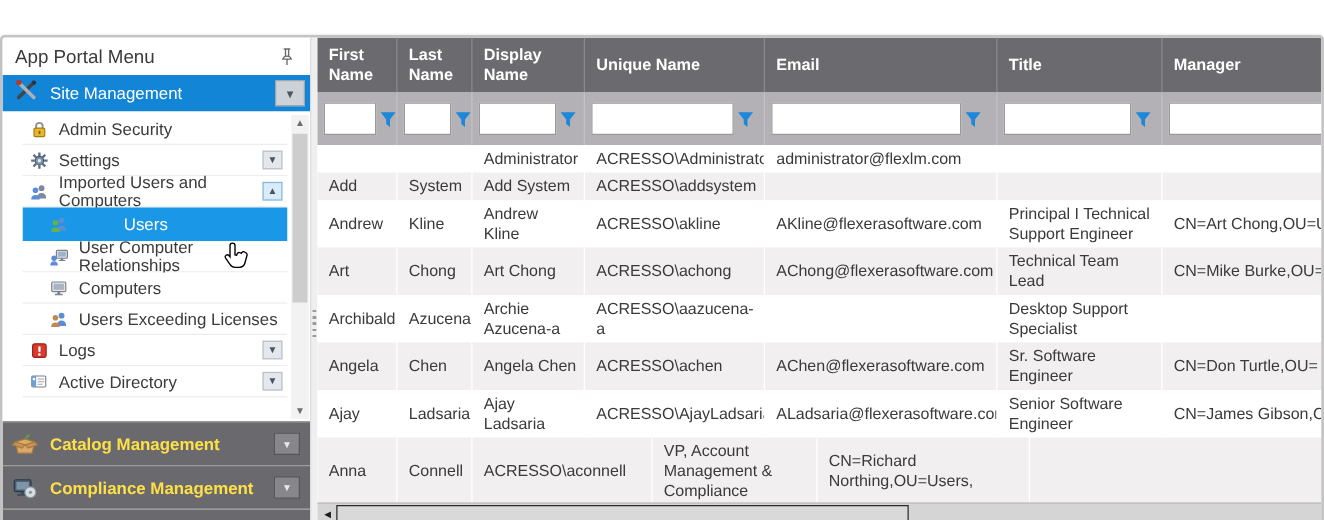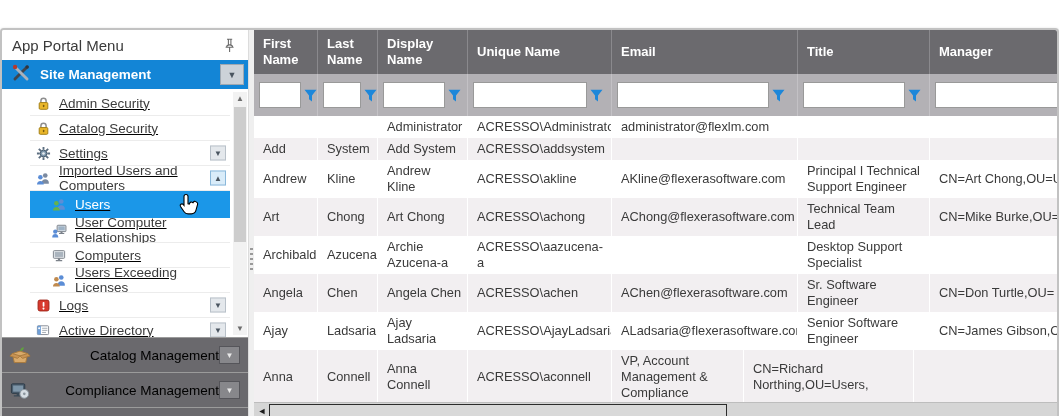--- a/index.html
+++ b/index.html
@@ -7,38 +7,38 @@
   .frame { position:absolute; left:0; top:0; width:1059px; height:416px;
            border:2px solid #c2c2c2; border-radius:4px; overflow:hidden; background:#fafafa;
            box-shadow:0 1px 3px rgba(0,0,0,.25);margin-top:28px; }
 
   
   .sidebar { position:absolute; left:0; top:0; width:246px; height:100%; background:#fff; }
   .sb-title { height:30px; display:flex; align-items:center; padding:0 10px; color:#3a3a3a; font-size:15px; }
   .sb-title .label { flex:1; }
   .pin-btn { width:18px; height:18px; display:flex; align-items:center; justify-content:center; }
   .sb-blue { height:29px; background:var(--accent-blue); display:flex; align-items:center; padding:0 4px 0 8px; }
-  .sb-blue .label { color:#fff; font-size:13.5px; font-weight:bold; flex:1; margin-left:8px; }
+  .sb-blue .label { color:#fff; font-size:13.5px; font-weight:normal; flex:1; margin-left:8px; }
   .big-drop { width:24px; height:21px; background:#ccd2d8; border:1px solid #9fa8b1; display:flex; align-items:center; justify-content:center; font-size:9px; color:#4a5560; }
-  .sb-items { position:absolute; left:28px; right:18px; top:61px; height:246px; overflow:hidden;text-decoration:underline; }
+  .sb-items { position:absolute; left:16px; right:18px; top:61px; height:246px; overflow:hidden; }
   .sb-item { position:relative; height:25px; display:flex; align-items:center; border-bottom:1px solid #ececec; padding-left:4px; color:#3b3b3b; font-size:13.5px; background:#fff; }
   .sb-item .icon { width:18px; height:16px; margin-right:7px; flex:none; display:flex; align-items:center; justify-content:center; }
   .sb-item.level2 { padding-left:20px; }
-  .sb-item.selected { background:var(--selection-blue); color:#fff; height:27px; border-bottom:none; }
+  .sb-item.selected { background:var(--selection-blue); color:#fff; height:27px; border-bottom:none;gap:36px; }
   .mini-drop { position:absolute; right:4px; top:50%; transform:translateY(-50%); width:16px; height:15px; background:#e4e8ec; border:1px solid #b9c1c9; font-size:8px; color:#4a5560; display:flex; align-items:center; justify-content:center; }
   .mini-drop.up { background:#d9ecf9; border-color:#8ab8da; }
   .sb-vscroll { position:absolute; right:1px; top:62px; width:14px; height:243px; background:#f2f2f2; }
   .sb-vscroll .arr { position:absolute; left:0; width:14px; height:13px; color:#6d6d6d; font-size:8px; text-align:center; line-height:13px; }
   .sb-vscroll .arr.up { top:0; }
   .sb-vscroll .arr.down { bottom:0; }
   .sb-vscroll .thumb { position:absolute; left:1px; width:12px; top:15px; height:135px; background:#cdcdcd; }
   .sb-groups { position:absolute; left:0; bottom:0; width:246px; }
   .sb-group { height:35px; background:var(--group-gray); border-top:1px solid #9b9b9b; display:flex; align-items:center; padding:0 8px 0 6px; }
   .sb-group .icon { width:24px; height:22px; margin-right:8px; display:flex; align-items:center; justify-content:center; }
-  .sb-group .label { color:#000000; font-size:13.5px; font-weight:normal; flex:1;text-align:right; }
+  .sb-group .label { color:#fde047; font-size:13.5px; font-weight:bold; flex:1; }
   .dark-drop { width:21px; height:18px; background:#87878b; border:1px solid #55555a; color:#e8e8e8; font-size:8px; display:flex; align-items:center; justify-content:center; }
 
   
   .splitter { position:absolute; left:246px; top:0; width:6px; height:100%; background:#efefef; border-left:1px solid #dcdcdc; }
   .splitter .grip { position:absolute; left:1px; top:218px; width:3px; height:24px;
     background:repeating-linear-gradient(to bottom,#9a9a9a 0 2px,transparent 2px 5px); }
 
   
   .table-area { position:absolute; left:252px; top:0; right:0; height:100%; background:#fff; }
   .t-header { display:flex; height:44px; background:var(--table-header); }
@@ -101,30 +101,20 @@
               <path d="M5.2 7.5V5.2a2.8 2.8 0 0 1 5.6 0v2.3" fill="none" stroke="#8f8f8f" stroke-width="1.6"></path>
               <rect x="3.4" y="7" width="9.2" height="7.2" rx="1.2" fill="#e9b62a" stroke="#a07c12"></rect>
               <rect x="7.3" y="9.2" width="1.6" height="2.8" rx=".8" fill="#7a5c0d"></rect>
             </svg>
           </span>
           <span class="label">Admin Security</span>
         </div>
         <div class="sb-item">
           <span class="icon">
             <svg width="15" height="15" viewBox="0 0 16 16">
-              <path d="M5.2 7.5V5.2a2.8 2.8 0 0 1 5.6 0v2.3" fill="none" stroke="#8f8f8f" stroke-width="1.6"></path>
-              <rect x="3.4" y="7" width="9.2" height="7.2" rx="1.2" fill="#e9b62a" stroke="#a07c12"></rect>
-              <rect x="7.3" y="9.2" width="1.6" height="2.8" rx=".8" fill="#7a5c0d"></rect>
-            </svg>
-          </span>
-          <span class="label">Catalog Security</span>
-        </div>
-        <div class="sb-item">
-          <span class="icon">
-            <svg width="15" height="15" viewBox="0 0 16 16">
               <path d="M8 1v3M8 12v3M1 8h3M12 8h3M3 3l2.2 2.2M10.8 10.8 13 13M13 3l-2.2 2.2M5.2 10.8 3 13" stroke="#5f7globalThis" stroke-width="2"></path>
               <path d="M8 1v3M8 12v3M1 8h3M12 8h3M3 3l2.2 2.2M10.8 10.8 13 13M13 3l-2.2 2.2M5.2 10.8 3 13" stroke="#5c6e80" stroke-width="2"></path>
               <circle cx="8" cy="8" r="3.6" fill="#7d96ab" stroke="#42586b"></circle>
               <circle cx="8" cy="8" r="1.4" fill="#e9eef2"></circle>
             </svg>
           </span>
           <span class="label">Settings</span>
           <span class="mini-drop down">▼</span>
         </div>
         <div class="sb-item">
@@ -366,21 +356,20 @@
           <div class="t-cell c1">Ladsaria</div>
           <div class="t-cell c2">Ajay Ladsaria</div>
           <div class="t-cell c3">ACRESSO\AjayLadsaria</div>
           <div class="t-cell c4">ALadsaria@flexerasoftware.com</div>
           <div class="t-cell c5">Senior Software Engineer</div>
           <div class="t-cell c6">CN=James Gibson,O</div>
         </div>
         <div class="t-row alt">
           <div class="t-cell c0">Anna</div>
           <div class="t-cell c1">Connell</div>
-          <div class="t-cell c2">Anna Connell</div>
           <div class="t-cell c3">ACRESSO\aconnell</div>
           <div class="t-cell c5">VP, Account Management &amp; Compliance</div>
           <div class="t-cell c6">CN=Richard Northing,OU=Users,</div>
         </div>
       </div>
     <div class="h-scroll">
       <span class="larr">◄</span>
       <span class="thumb"></span>
     </div>
     <div class="below-scroll"></div>

